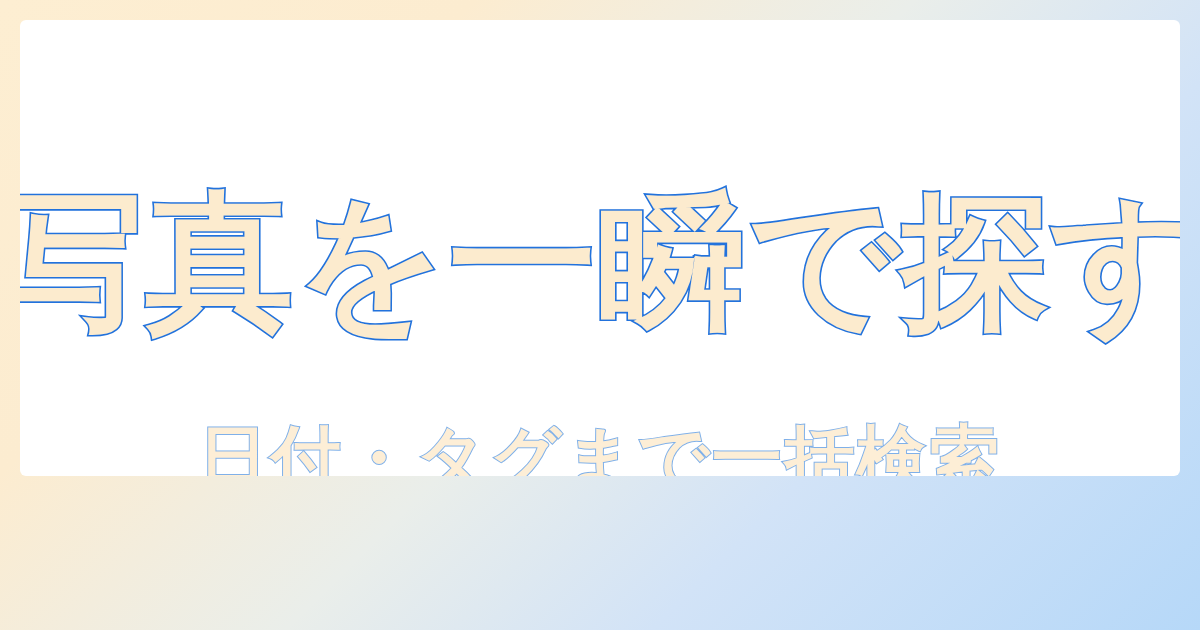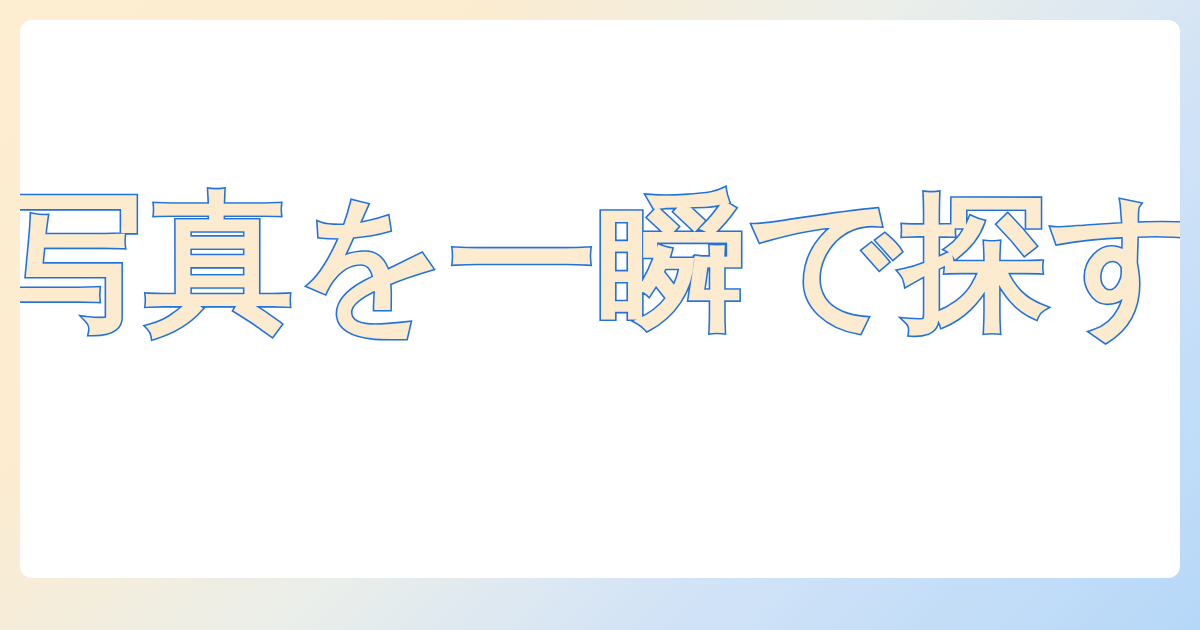--- a/index.html
+++ b/index.html
@@ -29,24 +29,24 @@
                 #d2e3f7 70%,
                 #b6d8f8 100%);
   }
 
   
   #card {
     position: absolute;
     left: 20px;
     top: 20px;
     width: 1160px;
-    height: 558px;
+    height: 456px;
     box-sizing: border-box;
     background: #ffffff;
-    border-radius: 12px;
+    border-radius: 6px;
     display: flex;
     flex-direction: column;
     align-items: center;
     justify-content: flex-start;
     overflow: hidden;
   }
 
   
   #headline {
     position: absolute;
@@ -103,16 +103,19 @@
 <body>
 
 <div id="banner">
 
   <div id="card">
 
     <div id="headline">
       <span id="headline-text">写真を一瞬で探す</span>
     </div>
 
+    <div id="subhead">
+      <span id="subhead-text">日付・タグまで一括検索</span>
+    </div>
 
   </div>
 
 </div>
 
 </body></html>

